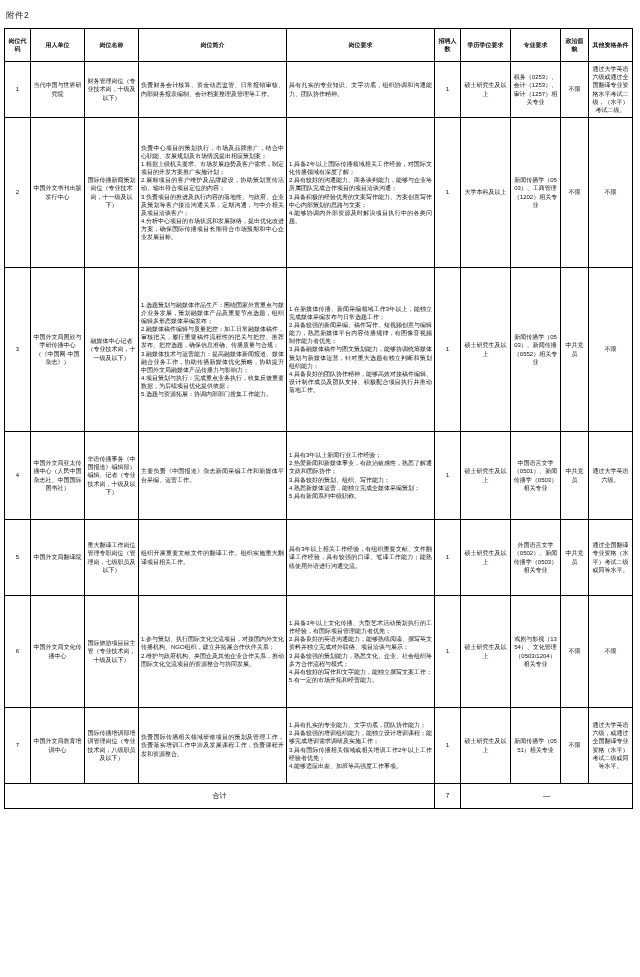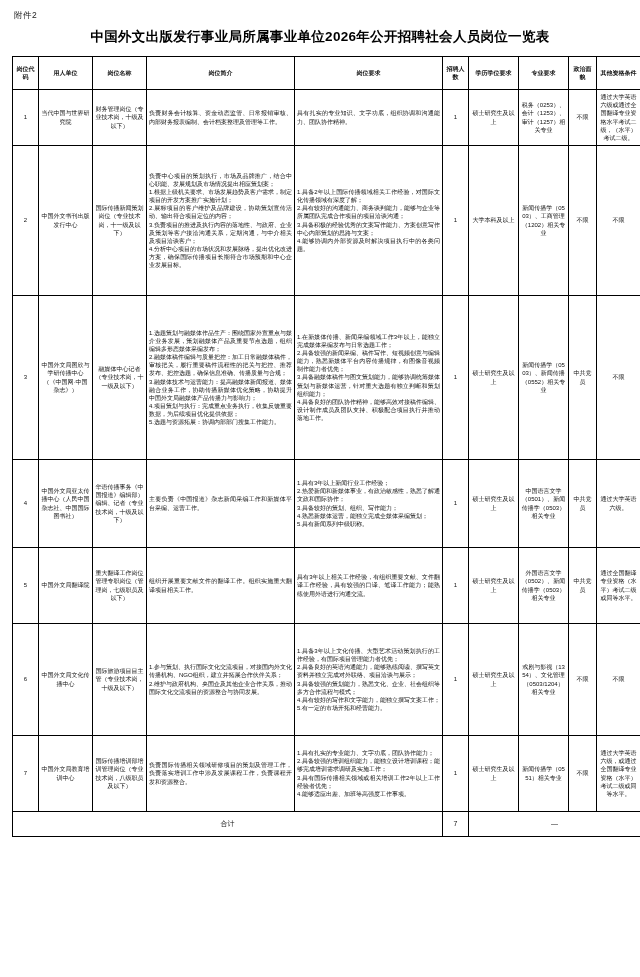--- a/index.html
+++ b/index.html
@@ -5,21 +5,21 @@
   html,body{margin:0;padding:0;}
   body{
     width:640px;
     background:#ffffff;
     font-family:"Liberation Sans","DejaVu Sans",sans-serif;
     color:#1a1a1a;
   }
   .page{
     width:640px;
     box-sizing:border-box;
-    padding:10px 12px 6px 12px;
+    padding:10px 12px 6px 4px;
   }
   .attach{
     font-size:8.5px;
     color:#222;
     margin:0 0 6px 2px;
     letter-spacing:0.5px;
   }
   .doc-title{
     text-align:center;
     font-size:13.5px;
@@ -86,21 +86,20 @@
   .colw9{width:28px;}
   .colw10{width:44px;}
 </style>
 </head>
 <body>
 
 <div class="page">
 
   <div class="attach">附件2</div>
 
-  <div class="doc-title">中国外文出版发行事业局所属事业单位2026年公开招聘社会人员岗位一览表</div>
 
   <table class="grid">
     <colgroup>
       <col class="colw1">
         <col class="colw2">
         <col class="colw3">
         <col class="colw4">
         <col class="colw5">
       <col class="colw6">
         <col class="colw7">

